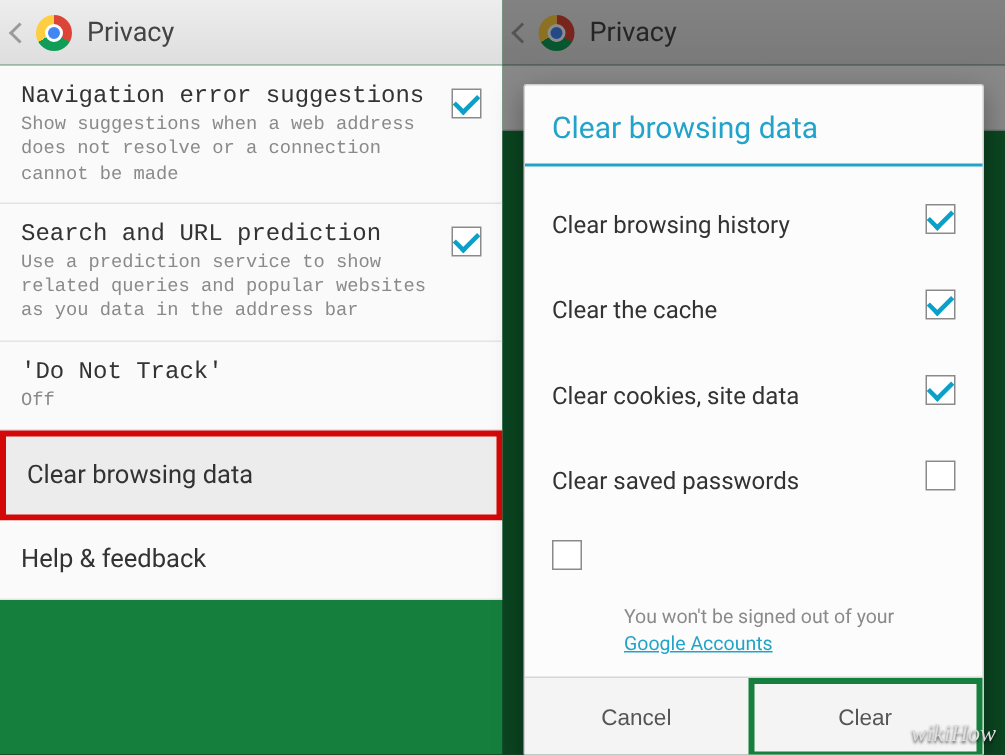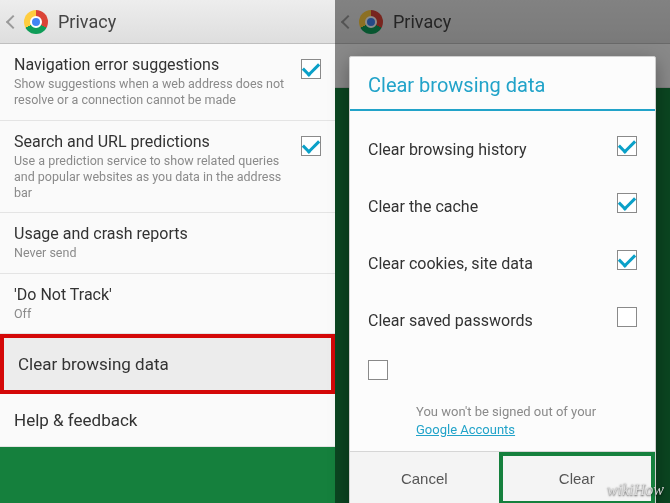--- a/index.html
+++ b/index.html
@@ -27,21 +27,21 @@
     position: relative;
   }
   .chrome-icon::after {
     content: ""; position: absolute; top: 6px; left: 6px; width: 12px; height: 12px;
     border-radius: 50%; background: #4285f4; border: 2px solid #fff; box-sizing: border-box;
   }
   .header-title { font-size: 18px; color: #444; }
   .settings-list { background: #fafafa; }
   .setting {
     padding: 11px 14px; border-bottom: 1px solid #e4e4e4;
-    display: flex; align-items: flex-start; gap: 10px;
+    display: flex; align-items: flex-start; gap: 10px; font-family: Liberation Mono, monospace;
   }
   .setting .texts { flex: 1; }
   .setting .title { font-size: 16px; color: #333; margin-bottom: 2px; }
   .setting .sub { font-size: 12.5px; color: #8a8a8a; line-height: 1.3; }
   .chk {
     width: 20px; height: 20px; border: 1.5px solid #8a8a8a; margin-top: 4px;
     display: flex; align-items: center; justify-content: center; background: #fff;
   }
   .chk.on::after {
     content: ""; width: 13px; height: 7px; border-left: 3px solid #0aa0c8;
@@ -101,30 +101,24 @@
   <div class="settings-list">
     <div class="setting">
       <div class="texts">
         <div class="title">Navigation error suggestions</div>
         <div class="sub">Show suggestions when a web address does not resolve or a connection cannot be made</div>
       </div>
       <div class="chk on"></div>
     </div>
     <div class="setting">
       <div class="texts">
-        <div class="title">Search and URL predictions</div>
+        <div class="title">Search and URL prediction</div>
         <div class="sub">Use a prediction service to show related queries and popular websites as you data in the address bar</div>
       </div>
       <div class="chk on"></div>
-    </div>
-    <div class="setting">
-      <div class="texts">
-        <div class="title">Usage and crash reports</div>
-        <div class="sub">Never send</div>
-      </div>
     </div>
     <div class="setting">
       <div class="texts">
         <div class="title">'Do Not Track'</div>
         <div class="sub">Off</div>
       </div>
     </div>
     <div class="action-row highlight-box">Clear browsing data</div>
     <div class="action-row" style="background:#fafafa">Help &amp; feedback</div>
   </div>

